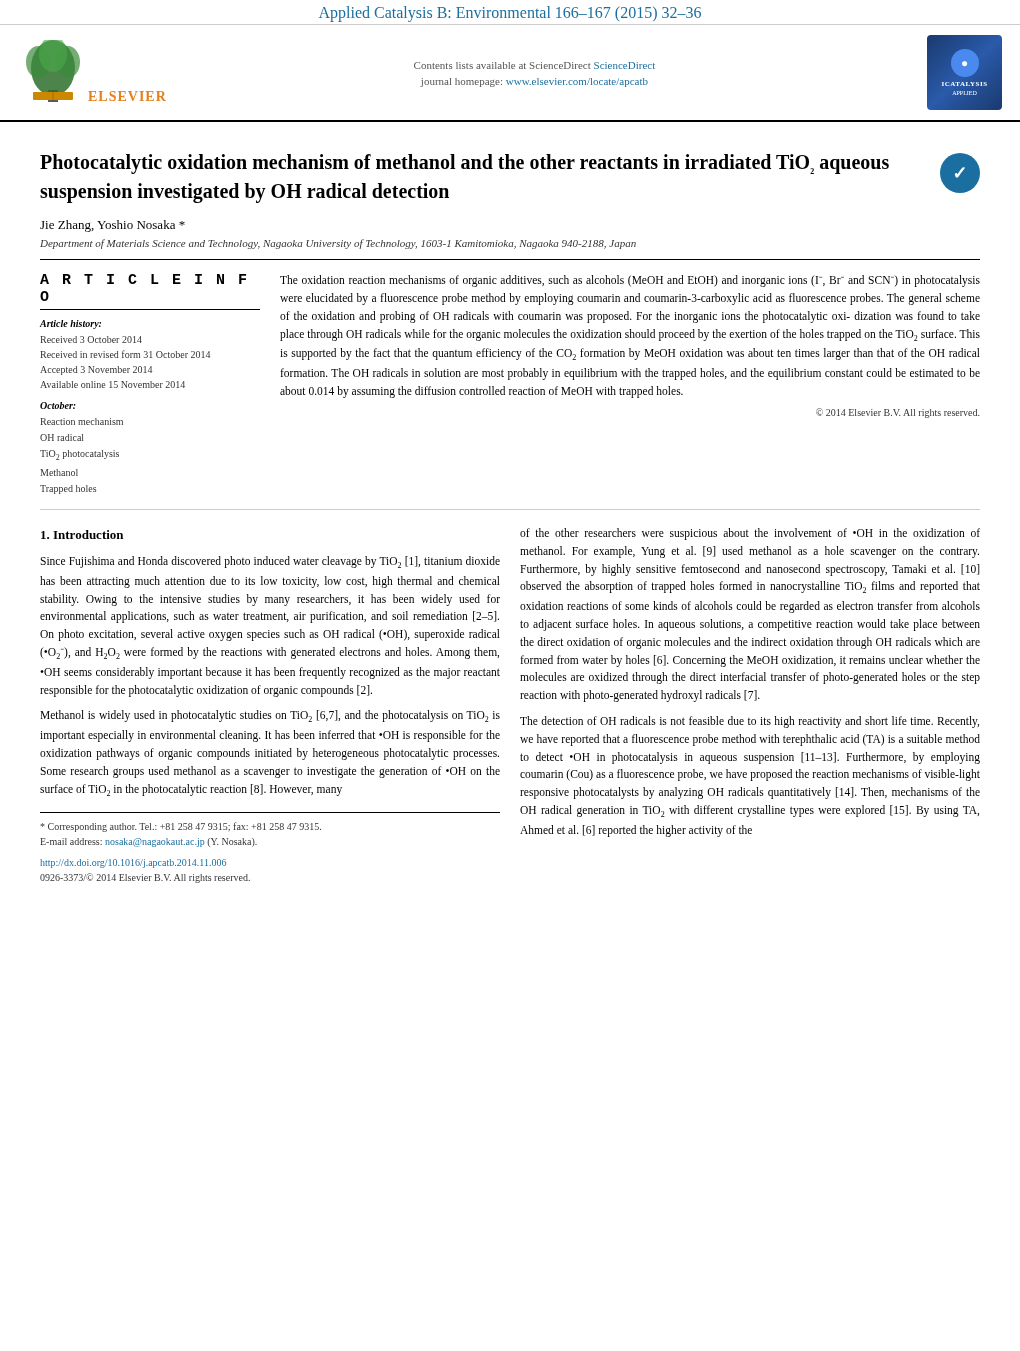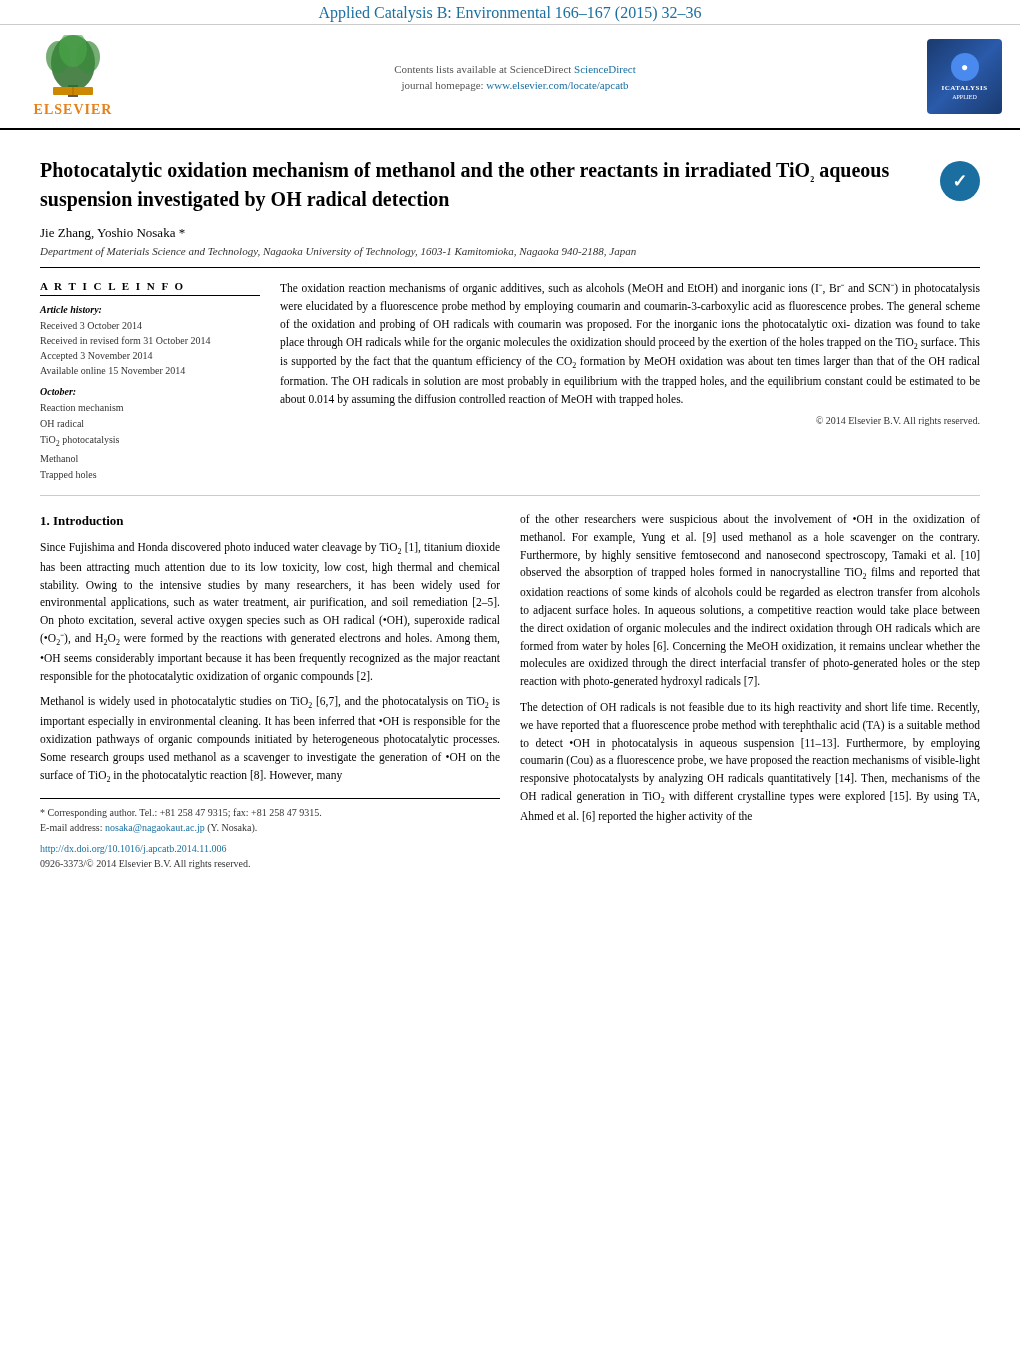--- a/index.html
+++ b/index.html
@@ -23,22 +23,22 @@
 
     
     .journal-header {
       display: flex;
       align-items: center;
       padding: 10px 18px;
       border-bottom: 2px solid #000;
     }
     .elsevier-logo {
       display: flex;
-      flex-direction: column;
-      align-items: center;
+      flex-direction: row;
+      align-items: flex-end;
       min-width: 110px;
     }
     .elsevier-tree {
       width: 70px;
       height: 65px;
     }
     .elsevier-text {
       font-size: 14px;
       font-weight: bold;
       color: #e5801a;
@@ -159,27 +159,28 @@
       padding: 12px 0;
       border-bottom: 1px solid #ccc;
     }
     .left-col {
       width: 220px;
       flex-shrink: 0;
     }
     .right-col { flex: 1; }
 
     .section-header {
-      font-size: 11px;
+      font-size: 15px;
       font-weight: bold;
       letter-spacing: 2px;
       text-transform: uppercase;
       border-bottom: 1px solid #000;
       padding-bottom: 3px;
       margin-bottom: 8px;
+      font-family: Liberation Mono, monospace;
     }
 
     .article-info-label {
       font-size: 10px;
       font-style: italic;
       font-weight: bold;
       color: #000;
       margin-bottom: 3px;
     }
     .article-info-item {

